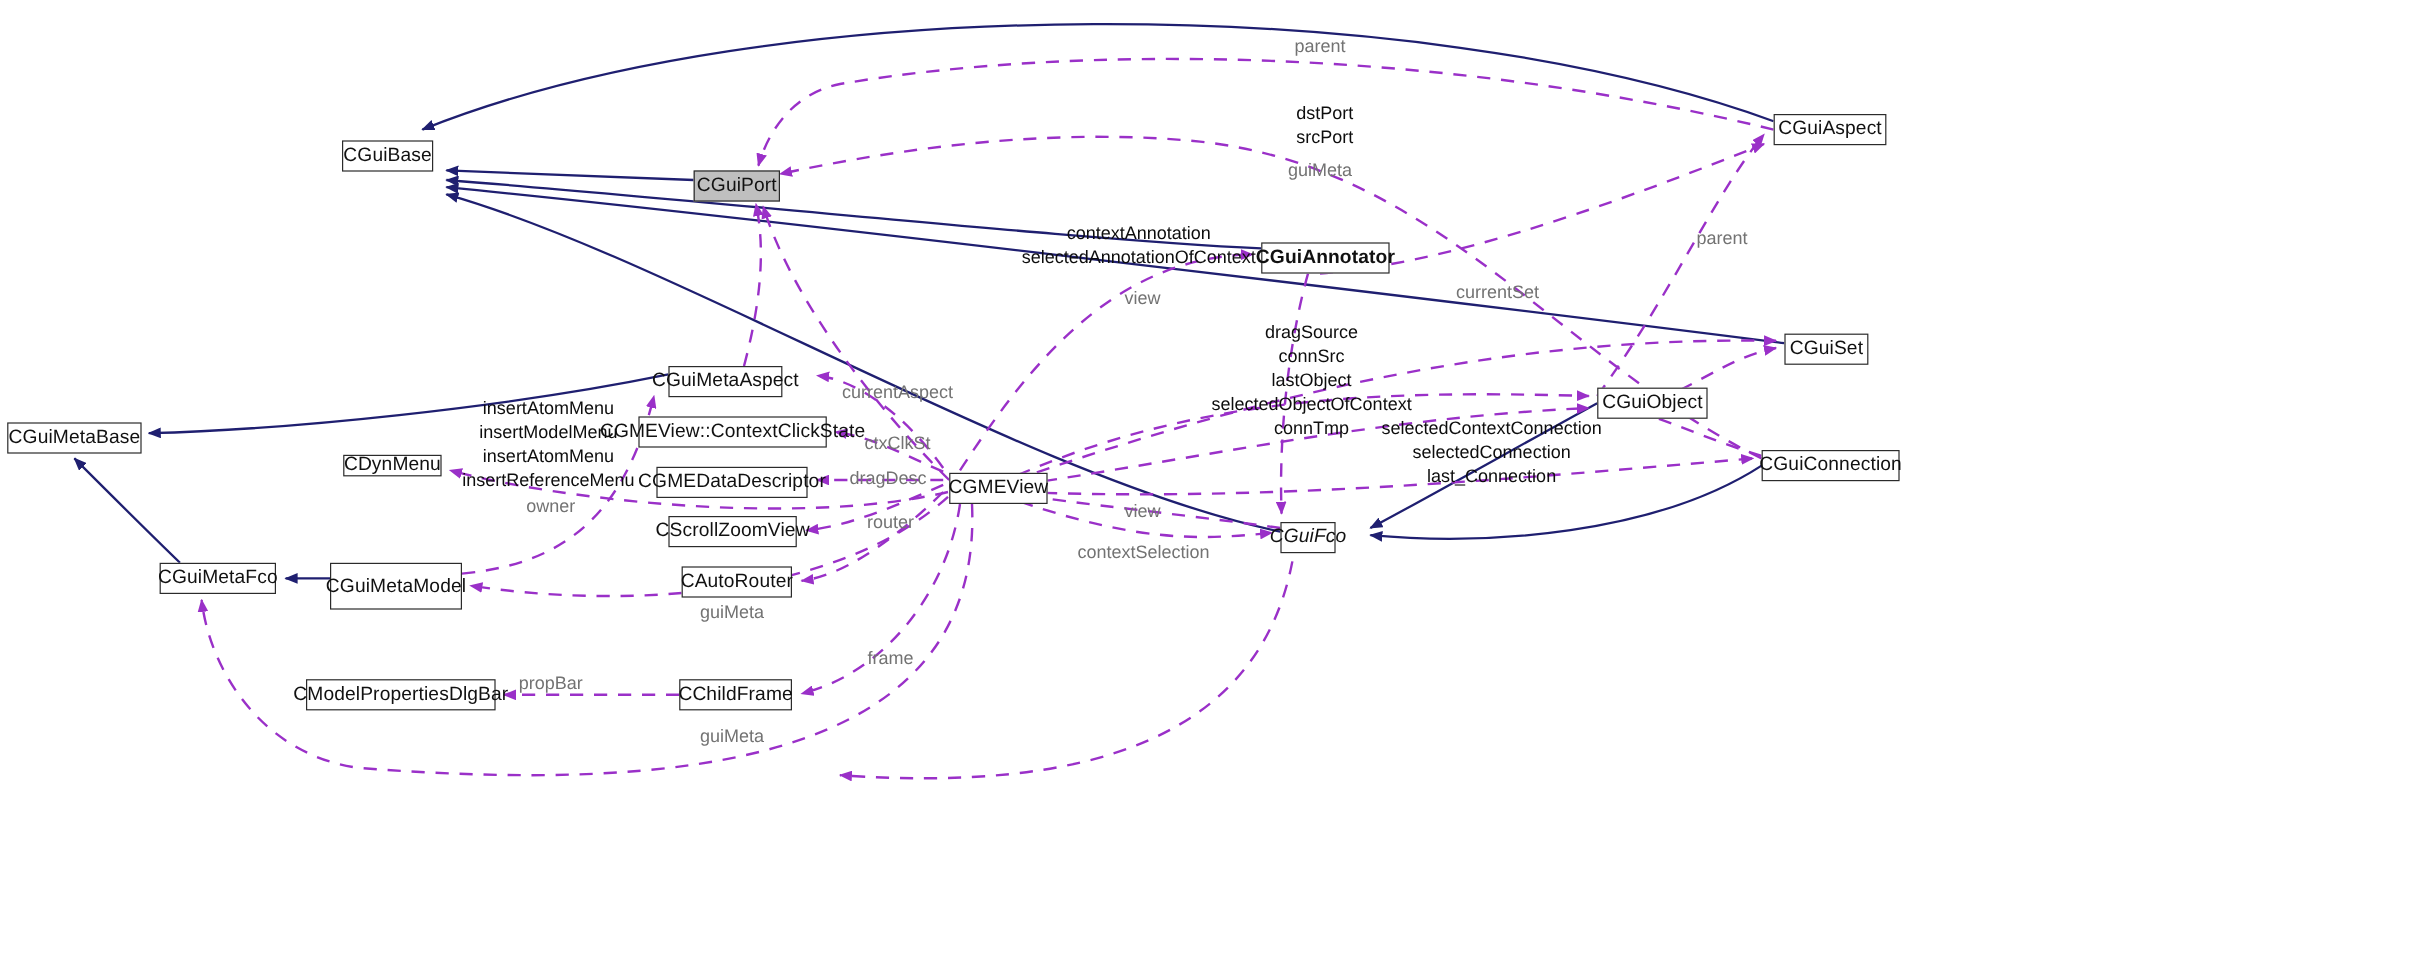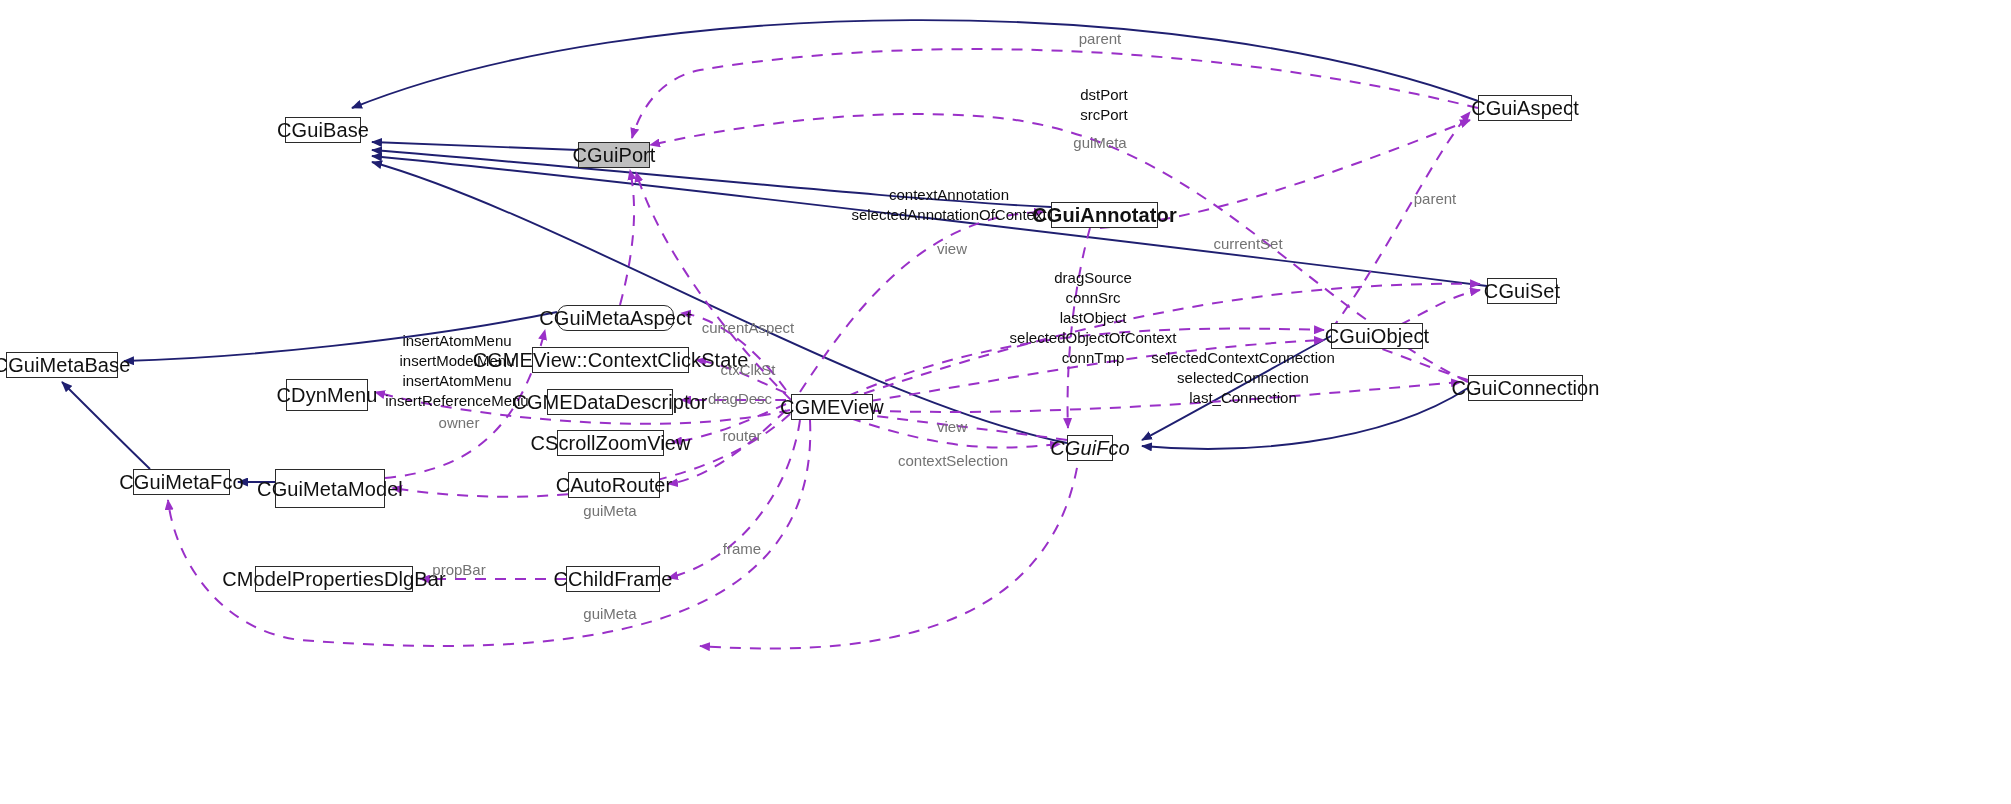--- a/index.html
+++ b/index.html
@@ -22,21 +22,21 @@
     top: 0;
     width: 2011px;
     height: 804px;
   }
   .node {
     position: absolute;
     box-sizing: border-box;
     border: 1.6px solid #2b2b2b;
     background: #ffffff;
     color: #111111;
-    font-size: 20px;
+    font-size: 16px;
     line-height: 1;
     display: flex;
     align-items: center;
     justify-content: center;
     white-space: nowrap;
     padding: 0 9px;
     letter-spacing: 0.1px;
   }
   .node.highlight {
     background: #bfbfbf;
@@ -166,33 +166,33 @@
   </div>
   <div class="node" style="left:1478px; top:95px; width:94px; height:26px;">
     <span>CGuiAspect</span>
   </div>
   <div class="node" style="left:1051px; top:202px; width:107px; height:26px;font-weight:bold;">
     <span>CGuiAnnotator</span>
   </div>
   <div class="node" style="left:1487px; top:278px; width:70px; height:26px;">
     <span>CGuiSet</span>
   </div>
-  <div class="node" style="left:557px; top:305px; width:117px; height:26px;border-radius:10px;">
+  <div class="node" style="left:557px; top:305px; width:95px; height:26px;">
     <span>CGuiMetaAspect</span>
   </div>
   <div class="node" style="left:1331px; top:323px; width:92px; height:26px;">
     <span>CGuiObject</span>
   </div>
   <div class="node" style="left:6px; top:352px; width:112px; height:26px;">
     <span>CGuiMetaBase</span>
   </div>
   <div class="node" style="left:532px; top:347px; width:157px; height:26px;">
     <span>CGMEView::ContextClickState</span>
   </div>
-  <div class="node" style="left:286px; top:379px; width:82px; height:32px;">
+  <div class="node" style="left:286px; top:379px; width:82px; height:18px;">
     <span>CDynMenu</span>
   </div>
   <div class="node" style="left:547px; top:389px; width:126px; height:26px;">
     <span>CGMEDataDescriptor</span>
   </div>
   <div class="node" style="left:1468px; top:375px; width:115px; height:26px;">
     <span>CGuiConnection</span>
   </div>
   <div class="node" style="left:791px; top:394px; width:82px; height:26px;">
     <span>CGMEView</span>

